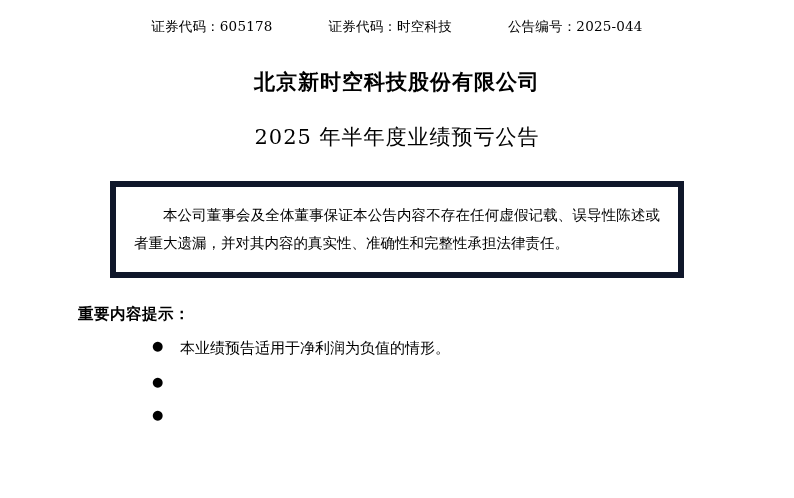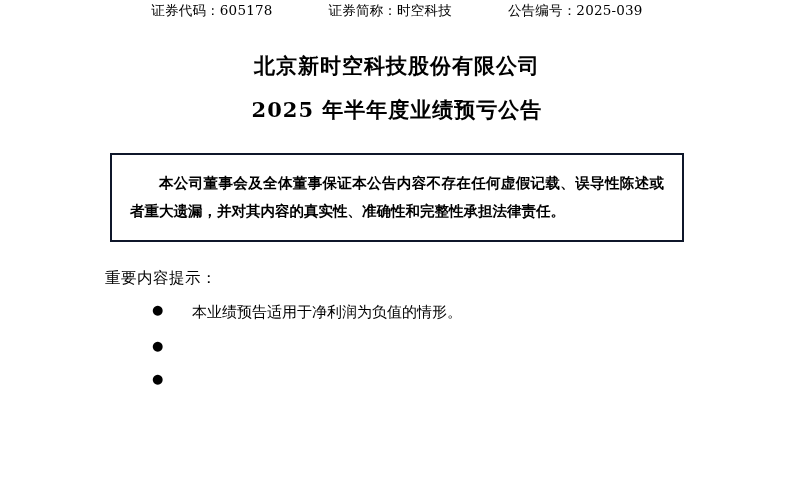--- a/index.html
+++ b/index.html
@@ -18,62 +18,61 @@
     position: relative;
     width: 794px;
     height: 498px;
     box-sizing: border-box;
     padding: 0;
   }
   .header-row {
     display: flex;
     justify-content: center;
     gap: 56px;
-    padding-top: 2px;
+    padding-top: 18px;
     font-size: 13.5px;
     letter-spacing: 0.2px;
   }
   .header-item {
     white-space: nowrap;
   }
   .titles {
     margin-top: 30px;
     text-align: center;
   }
   .title-main {
     font-size: 21px;
     font-weight: bold;
     letter-spacing: 1px;
     line-height: 1.5;
   }
   .title-sub {
     font-size: 21px;
-    font-weight: bold;
+    font-weight: normal;
     letter-spacing: 1px;
     line-height: 1.5;
-    margin-top: 12px;
+    margin-top: 24px;
   }
   .notice-box {
     margin: 28px 110px 0 110px;
-    border: 2px solid #0f172a;
+    border: 6px solid #0f172a;
     padding: 14px 18px 14px 18px;
     font-size: 14.5px;
     line-height: 1.95;
     text-align: justify;
     text-justify: inter-ideograph;
-    font-weight: bold;
   }
   .notice-box p {
     margin: 0;
     text-indent: 2em;
   }
   .section-title {
-    margin: 26px 0 0 105px;
+    margin: 26px 0 0 78px;
     font-size: 15.5px;
-    font-weight: normal;
+    font-weight: bold;
     letter-spacing: 0.5px;
   }
   .bullets {
     margin: 8px 110px 0 110px;
     font-size: 15px;
     line-height: 2.05;
   }
   .bullet {
     display: flex;
     align-items: flex-start;
@@ -84,32 +83,31 @@
     width: 28px;
     text-align: left;
     padding-left: 42px;
     font-size: 13px;
     line-height: 2.05;
   }
   .bullet-text {
     flex: 1 1 auto;
     text-align: justify;
     text-justify: inter-ideograph;
-    margin-left: 12px;
   }
 </style>
 </head>
 <body>
 
 <div class="page">
 
   <div class="header-row">
     <span class="header-item">证券代码：605178</span>
-    <span class="header-item">证券简称：时空科技</span>
-    <span class="header-item">公告编号：2025-039</span>
+    <span class="header-item">证券代码：时空科技</span>
+    <span class="header-item">公告编号：2025-044</span>
   </div>
 
   <div class="titles">
     <div class="title-main">北京新时空科技股份有限公司</div>
     <div class="title-sub">2025 年半年度业绩预亏公告</div>
   </div>
 
   <div class="notice-box">
     <p>本公司董事会及全体董事保证本公告内容不存在任何虚假记载、误导性陈述或者重大遗漏，并对其内容的真实性、准确性和完整性承担法律责任。</p>
   </div>

